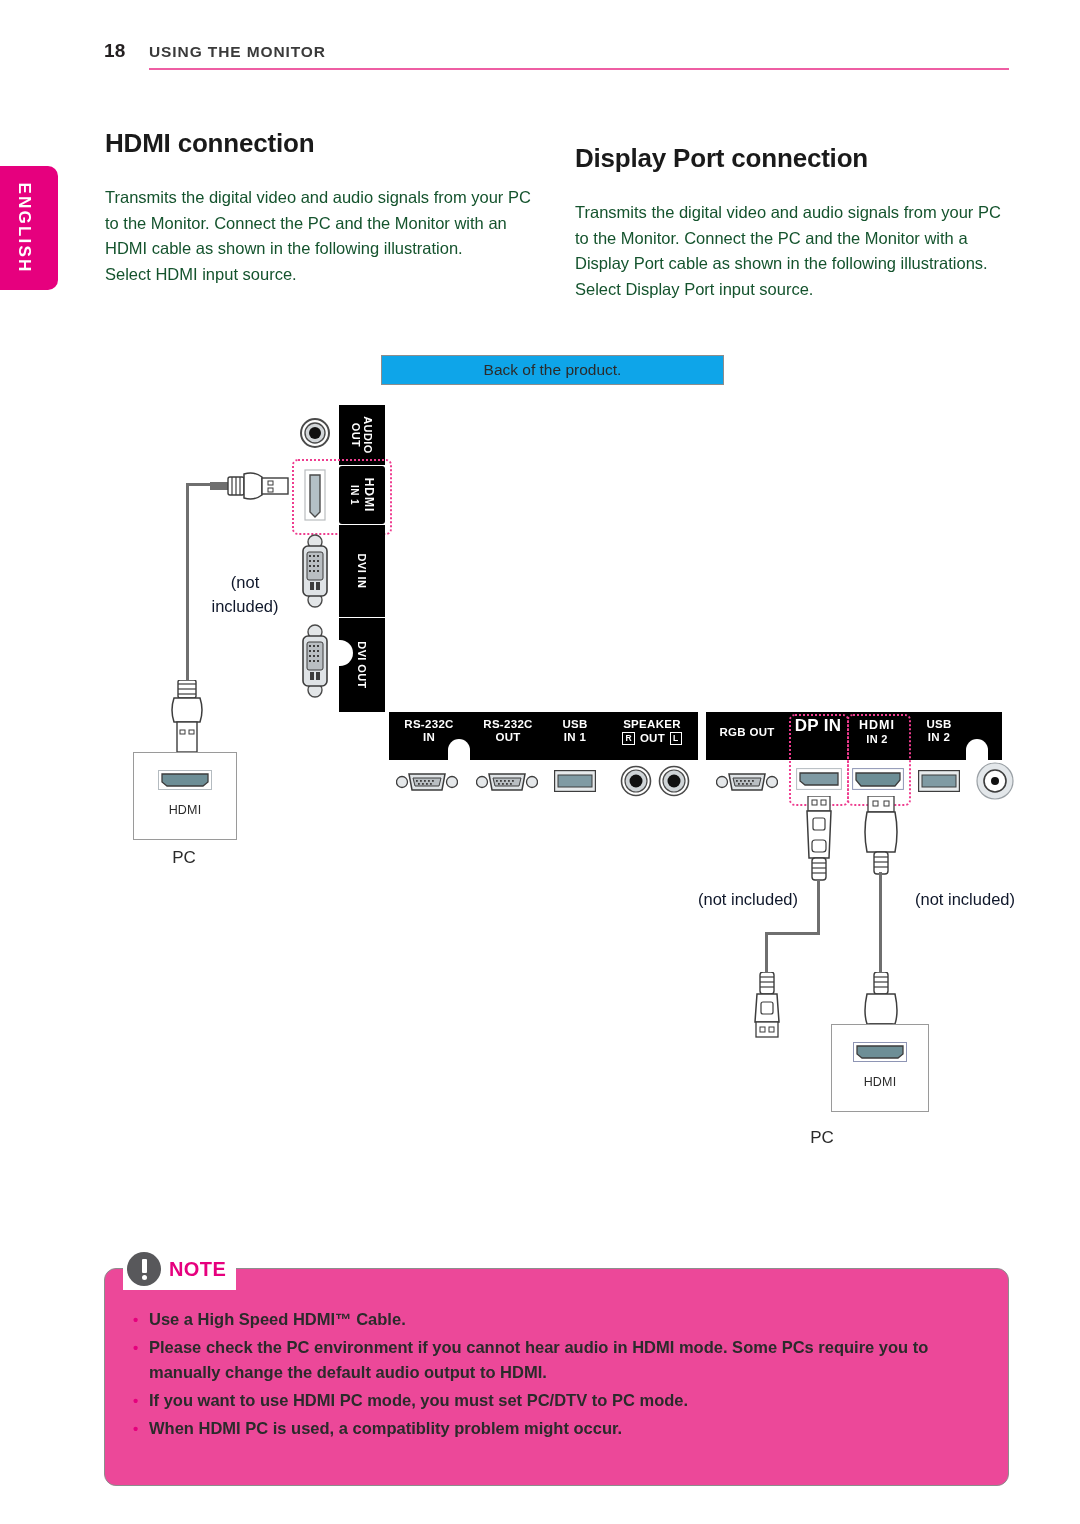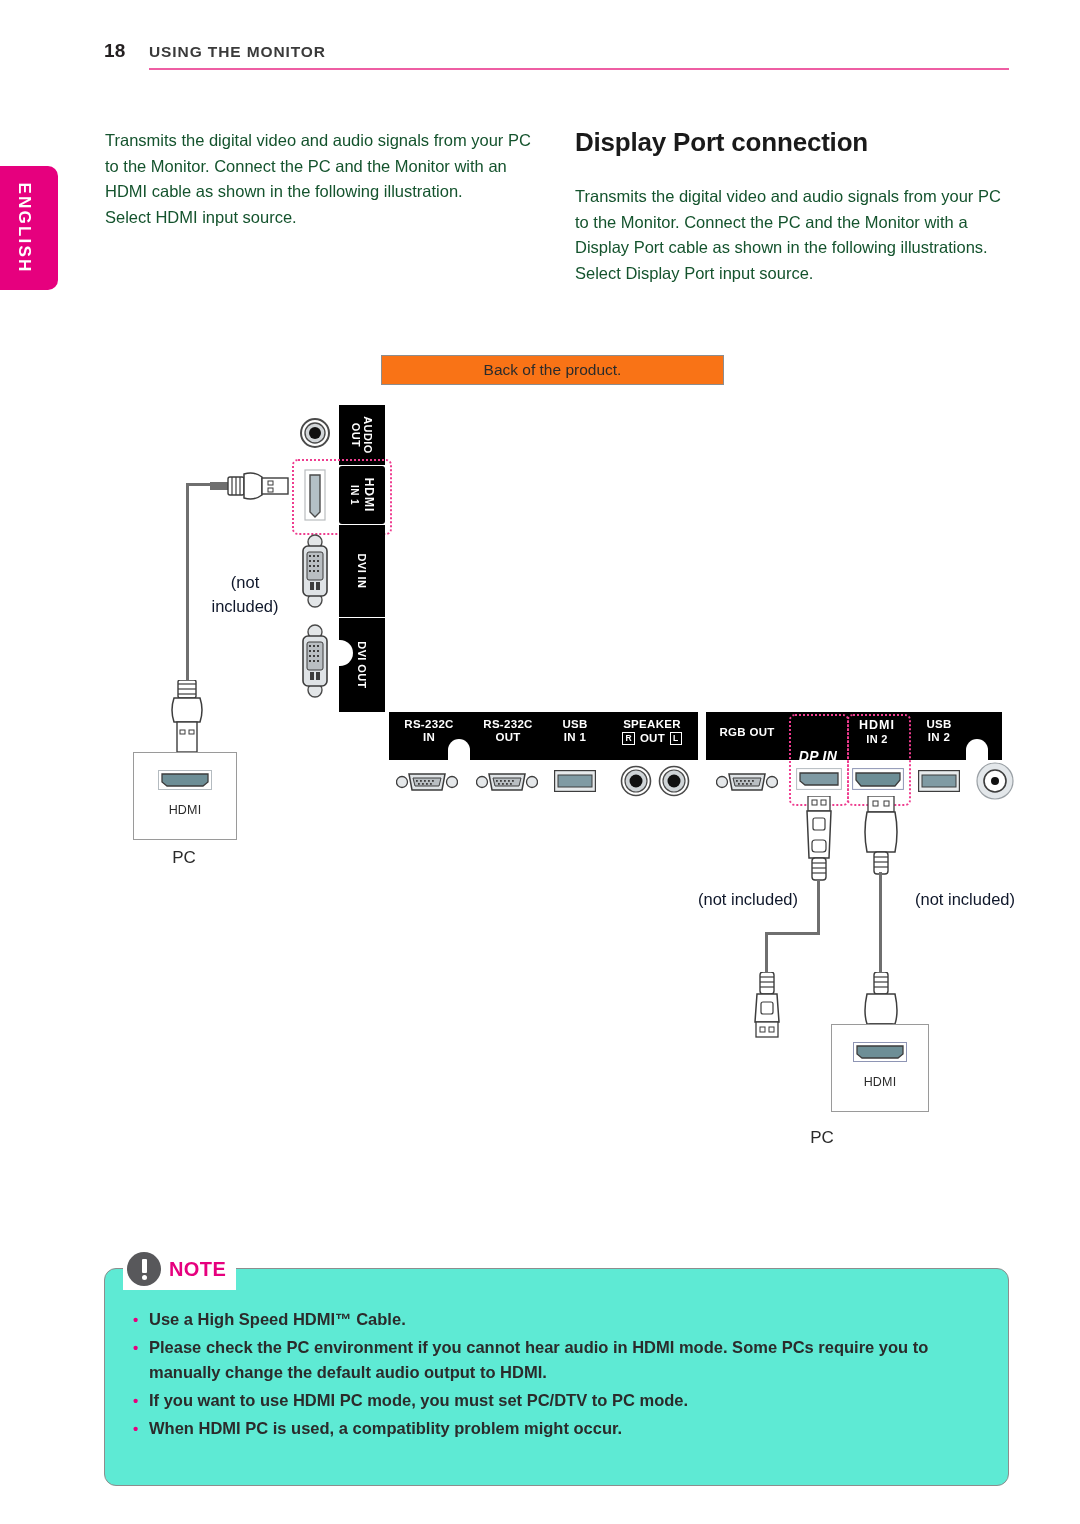--- a/index.html
+++ b/index.html
@@ -69,21 +69,21 @@
     white-space: nowrap;
     color: #ffffff;
     font-size: 17px;
     font-weight: bold;
     letter-spacing: 2.2px;
   }
 
   
   .col { position: absolute; }
   #col-left  { left: 105px; top: 128px; width: 430px; }
-  #col-right { left: 575px; top: 127px; width: 440px; }
+  #col-right { left: 575px; top: 143px; width: 440px; }
   .sec-title {
     font-size: 26px;
     font-weight: bold;
     color: #1a1a1a;
     letter-spacing: -0.2px;
     margin: 0 0 26px 0;
   }
   .sec-body {
     font-size: 16.5px;
     line-height: 25.5px;
@@ -102,21 +102,21 @@
   #diagram > * { pointer-events: auto; }
 
   
   #back-of-product {
     position: absolute;
     left: 381px;
     top: 355px;
     width: 341px;
     height: 28px;
     border: 1.5px solid #8d8d8d;
-    background: #f97316;
+    background: #0ea5e9;
     display: flex;
     align-items: center;
     justify-content: center;
     font-size: 15.5px;
     color: #2b2b2b;
   }
 
   
   .blackbar {
     position: absolute;
@@ -184,21 +184,21 @@
 
   
   #note-box {
     position: absolute;
     left: 104px;
     top: 1268px;
     width: 903px;
     height: 216px;
     border: 1.6px solid #8d8d8d;
     border-radius: 12px;
-    background: #5eead4;
+    background: #ec4899;
   }
   #note-head {
     position: absolute;
     left: 18px;
     top: -21px;
     height: 42px;
     display: flex;
     align-items: center;
     background: #ffffff;
     padding: 0 10px 0 4px;
@@ -277,20 +277,21 @@
   <span class="pagenum">18</span>
   <span class="chapter">USING THE MONITOR</span>
   <div class="rule"></div>
 </div>
 
 <div id="lang-tab">
   <span class="vtext">ENGLISH</span>
 </div>
 
 <div class="col" id="col-left">
+  <h2 class="sec-title">HDMI connection</h2>
   <div class="sec-body" style="white-space:pre-line">Transmits the digital video and audio signals from your PC to the Monitor. Connect the PC and the Monitor with an HDMI cable as shown in the following illustration.
 Select HDMI input source.</div>
 </div>
 
 <div class="col" id="col-right">
   <h2 class="sec-title">Display Port connection</h2>
   <div class="sec-body" style="white-space:pre-line">Transmits the digital video and audio signals from your PC to the Monitor. Connect the PC and the Monitor with a Display Port cable as shown in the following illustrations.
 Select Display Port input source.</div>
 </div>
 
@@ -525,21 +526,21 @@
       <circle cx="16" cy="16" r="6.5" fill="#111111"></circle>
     </svg>
   </div>
 
   <div class="blackbar" style="left:706px; top:712px; width:296px; height:48px;"></div>
   <div class="conn" style="left:966px; top:739px; width:22px; height:22px; background:#ffffff; border-radius:11px 11px 0 0;"></div>
 
   <div class="bar-label" style="left:708px; top:726px; width:78px; font-size:11.5px;">
     <span>RGB OUT</span>
   </div>
-  <div class="bar-label" style="left:790px; top:748px; width:56px; font-size:14px;font-style:italic;">
+  <div class="bar-label" style="left:790px; top:716px; width:56px; font-size:17px;">
     <span>DP IN</span>
   </div>
   <div class="bar-label" style="left:848px; top:718px; width:58px; font-size:12.5px; letter-spacing:1px;">
     <span>HDMI</span><br>
     <span style="font-size:11px; letter-spacing:.3px;">IN 2</span>
   </div>
   <div class="bar-label" style="left:912px; top:718px; width:54px; font-size:11.5px;">
     <span>USB</span><br>
     <span>IN 2</span>
   </div>

